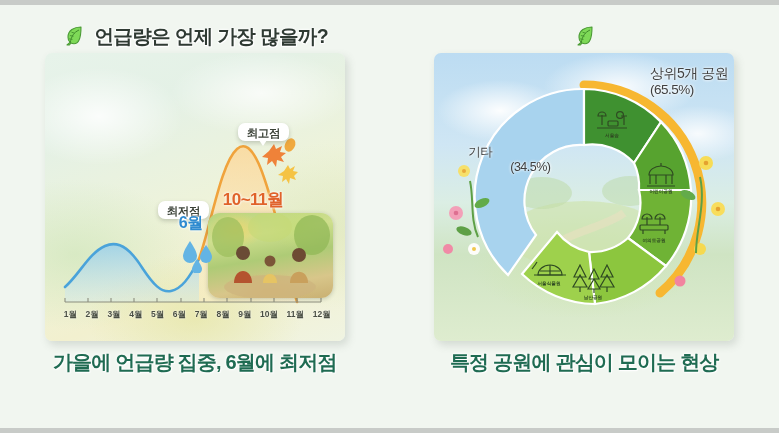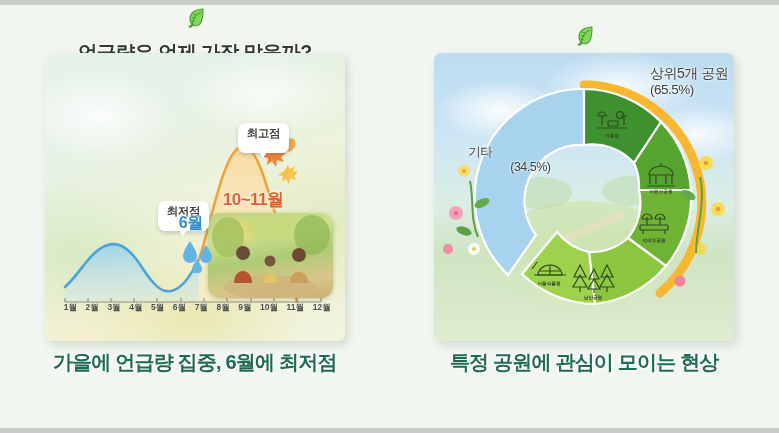--- a/index.html
+++ b/index.html
@@ -14,21 +14,20 @@
   .edge-bar.bottom{bottom:0;}
 
   .stage{position:absolute;top:5px;left:0;width:779px;height:423px;display:flex;}
   .panel{position:relative;width:389.5px;height:100%;display:flex;flex-direction:column;align-items:center;}
 
   
   .panel-header{
     margin-top:14px;
     display:flex;align-items:center;justify-content:center;gap:9px;
     height:34px;
-    flex-direction:column;
   }
   .panel-title{
     font-size:19.5px;font-weight:bold;color:#2f3a33;letter-spacing:-0.6px;
     text-shadow:0 0 3px #ffffff,0 0 3px #ffffff,1px 1px 0 #ffffff,-1px 1px 0 #ffffff;
     white-space:nowrap;
   }
   .leaf-icon{width:24px;height:24px;flex:none;display:block;}
 
   
   .card{
@@ -55,31 +54,31 @@
       radial-gradient(90px 44px at 22% 20%, rgba(255,255,255,.95), rgba(255,255,255,0) 70%),
       radial-gradient(110px 50px at 62% 12%, rgba(255,255,255,.9), rgba(255,255,255,0) 70%),
       radial-gradient(80px 40px at 88% 28%, rgba(255,255,255,.85), rgba(255,255,255,0) 70%),
       radial-gradient(150px 70px at 50% 74%, rgba(208,230,178,.85), rgba(255,255,255,0) 75%),
       linear-gradient(180deg,#bcdcf2 0%,#cfe6f4 32%,#dbeee4 52%,#cfe4c3 70%,#deeccf 100%);
   }
 
   
   .linechart{position:absolute;inset:0;}
   .axis-labels{
-    position:absolute;left:19px;right:14px;bottom:27px;
+    position:absolute;left:19px;right:14px;bottom:20px;
     display:flex;justify-content:space-between;
   }
   .axis-labels span{
     font-size:8.5px;font-weight:bold;color:#4a4f44;
     text-shadow:0 0 2px rgba(255,255,255,.95);
   }
 
   .bubble{
     position:absolute;background:#ffffff;border-radius:7px;
-    padding:3px 9px 12px;font-size:11.5px;font-weight:bold;color:#3b4238;
+    padding:3px 9px 0;font-size:11.5px;font-weight:bold;color:#3b4238;
     box-shadow:0 2px 4px rgba(80,90,75,.28);white-space:nowrap;letter-spacing:-0.4px;
   }
   .bubble:after{
     content:"";position:absolute;bottom:-5px;left:50%;margin-left:-4px;
     border-left:4px solid transparent;border-right:4px solid transparent;
     border-top:6px solid #ffffff;
   }
   .bubble-min{left:113px;top:128px;margin-top:20px;}
   .bubble-max{left:193px;top:70px;}
 

